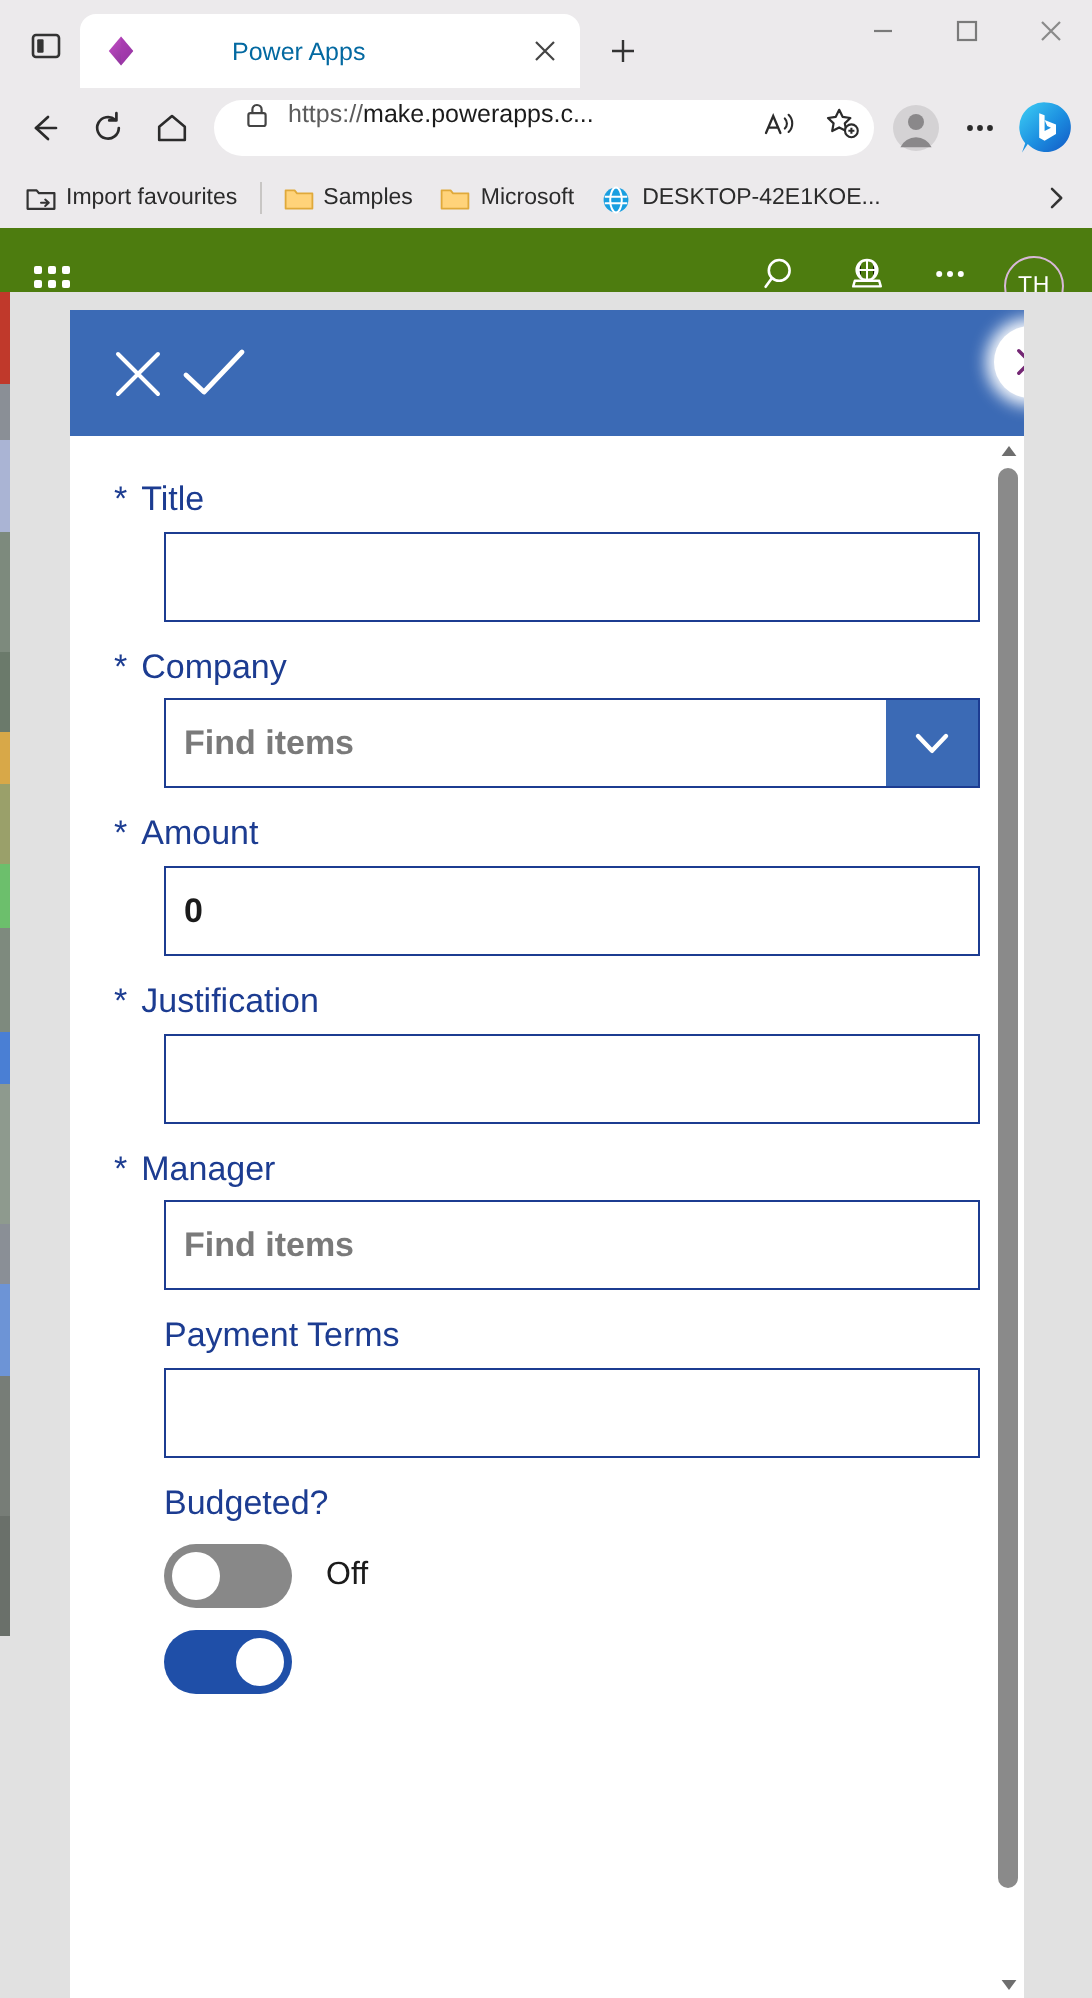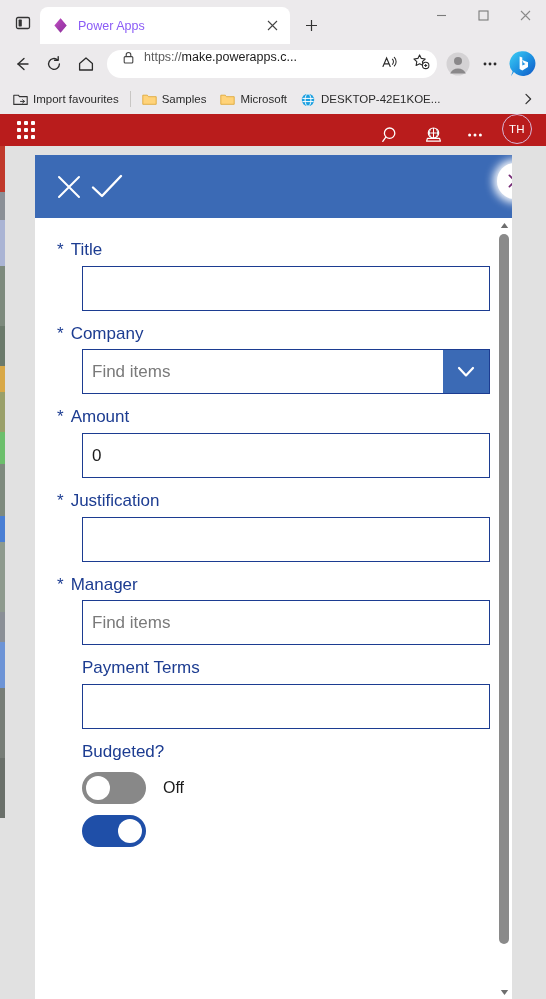--- a/index.html
+++ b/index.html
@@ -26,22 +26,22 @@
   }
   .tab-search-btn svg { display: block; }
   .tab {
     width: 250px; height: 37px; background: #ffffff;
     border-radius: 8px 8px 0 0;
     display: flex; align-items: center; padding: 0 8px 0 12px;
     gap: 9px; flex: none;
   }
   .tab-fav { width: 17px; height: 17px; flex: none; position: relative; }
   .tab-title {
-    flex: 1; font-size: 12.5px; color: #8b5cf6; white-space: nowrap;
-    overflow: hidden; text-overflow: ellipsis;
+    flex: 1; font-size: 12.5px; color: #0369a1; white-space: nowrap;
+    overflow: hidden; text-overflow: ellipsis; margin-left: 38px;
   }
   .tab-close {
     width: 20px; height: 20px; flex: none; border-radius: 3px;
     display: flex; align-items: center; justify-content: center;
   }
   .newtab-btn {
     width: 30px; height: 30px; margin: 0 0 4px 6px; flex: none;
     display: flex; align-items: center; justify-content: center;
     border-radius: 4px;
   }
@@ -81,21 +81,21 @@
   .bm {
     display: flex; align-items: center; gap: 5px; padding: 3px 7px;
     border-radius: 4px; white-space: nowrap; flex: none;
   }
   .bm-sep { width: 1px; height: 16px; background: #c8c6c4; margin: 0 4px; flex: none; }
   .bm-overflow { margin-left: auto; width: 24px; height: 24px; display: flex; align-items: center; justify-content: center; flex: none; }
   .folder-ico { width: 15px; height: 13px; flex: none; }
 
   
   .pa-nav {
-    height: 44px; background: #b91c1c; display: flex; align-items: flex-start;
+    height: 44px; background: #4d7c0f; display: flex; align-items: flex-end;
     padding: 0 14px 0 10px;
   }
   .waffle { width: 32px; height: 32px; display: flex; align-items: center; justify-content: center; flex: none; }
   .waffle-grid {
     display: grid; grid-template-columns: repeat(3, 4px); grid-template-rows: repeat(3, 4px);
     gap: 3px;
   }
   .waffle-grid i { width: 4px; height: 4px; background: #fff; border-radius: 1px; display: block; }
   .pa-nav-spacer { flex: 1; }
   .pa-icon { width: 42px; height: 42px; display: flex; align-items: center; justify-content: center; flex: none; }
@@ -142,21 +142,21 @@
     display: flex; align-items: flex-start; gap: 7px;
     font-size: 17px; color: #1c3c91; padding: 7px 0 6px 0;
   }
   .req-star { color: #1c3c91; font-size: 17px; line-height: 1.05; flex: none; }
   .label-text { line-height: 1.1; }
   .label-indent { padding-left: 25px; }
 
   .input-box {
     margin-left: 25px; height: 45px; border: 1.3px solid #1c3c91;
     background: #ffffff; display: flex; align-items: center;
-    padding: 0 9px; font-size: 17px; color: #1b1b1b;
+    padding: 0 9px; font-size: 17px; color: #1b1b1b; font-weight: bold;
   }
   .input-placeholder { color: #7a7a7a; font-size: 17px; }
   .input-value { color: #1b1b1b; font-size: 17px; }
   .combo { padding: 0; position: relative; }
   .combo-text { flex: 1; padding: 0 9px; }
   .combo-btn {
     width: 46px; align-self: stretch; background: #3b6ab5;
     display: flex; align-items: center; justify-content: center; flex: none;
   }
 

